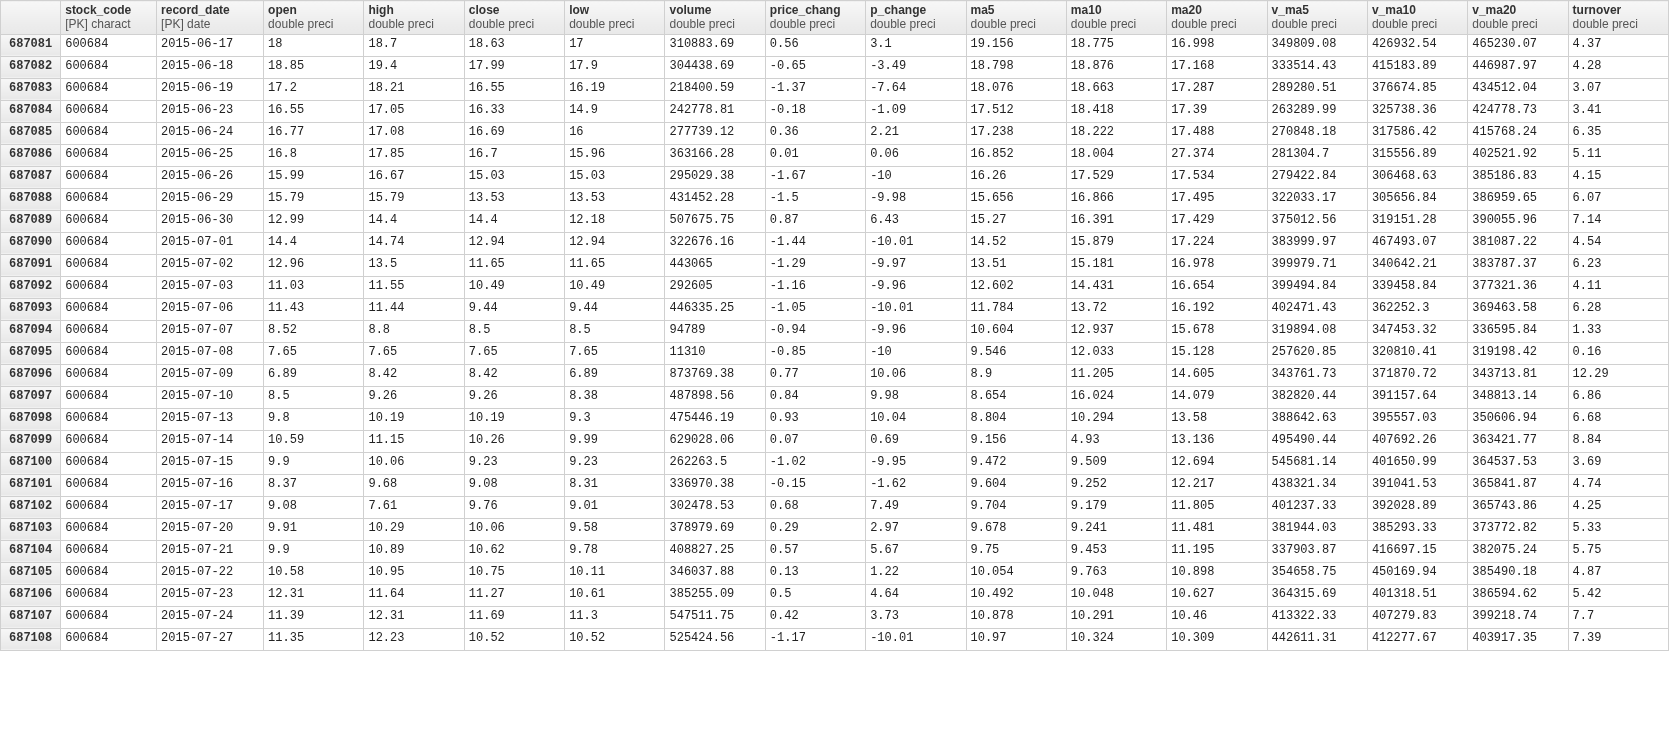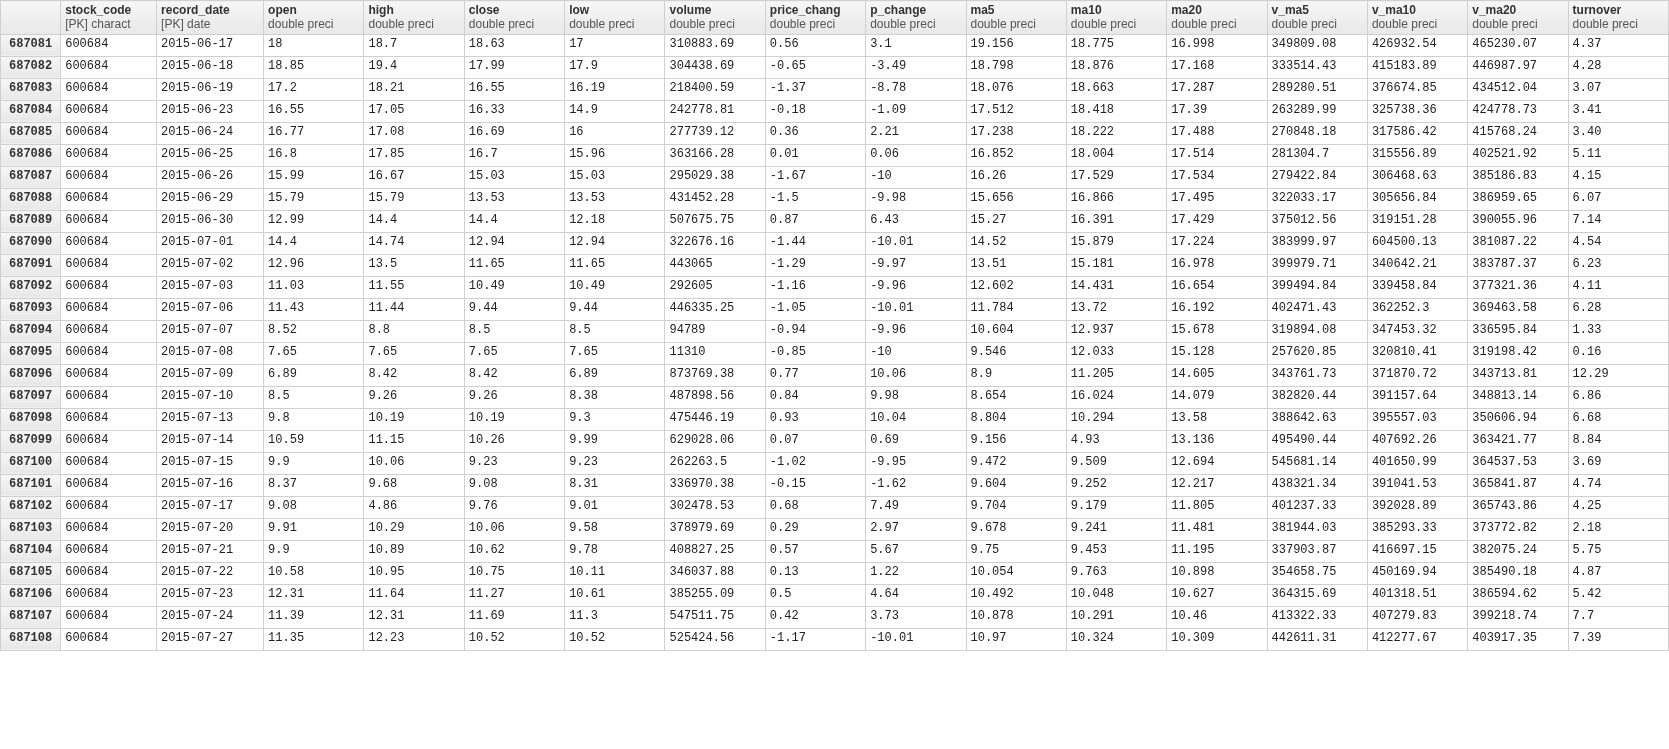--- a/index.html
+++ b/index.html
@@ -184,21 +184,21 @@
       <tr>
         <td class="rownum">687083</td>
         <td>600684</td>
         <td>2015-06-19</td>
         <td>17.2</td>
         <td>18.21</td>
         <td>16.55</td>
         <td>16.19</td>
         <td>218400.59</td>
         <td>-1.37</td>
-        <td>-8.78</td>
+        <td>-7.64</td>
         <td>18.076</td>
         <td>18.663</td>
         <td>17.287</td>
         <td>289280.51</td>
         <td>376674.85</td>
         <td>434512.04</td>
         <td>3.07</td>
       </tr>
       <tr>
         <td class="rownum">687084</td>
@@ -229,36 +229,36 @@
         <td>16</td>
         <td>277739.12</td>
         <td>0.36</td>
         <td>2.21</td>
         <td>17.238</td>
         <td>18.222</td>
         <td>17.488</td>
         <td>270848.18</td>
         <td>317586.42</td>
         <td>415768.24</td>
-        <td>3.40</td>
+        <td>6.35</td>
       </tr>
       <tr>
         <td class="rownum">687086</td>
         <td>600684</td>
         <td>2015-06-25</td>
         <td>16.8</td>
         <td>17.85</td>
         <td>16.7</td>
         <td>15.96</td>
         <td>363166.28</td>
         <td>0.01</td>
         <td>0.06</td>
         <td>16.852</td>
         <td>18.004</td>
-        <td>17.514</td>
+        <td>27.374</td>
         <td>281304.7</td>
         <td>315556.89</td>
         <td>402521.92</td>
         <td>5.11</td>
       </tr>
       <tr>
         <td class="rownum">687087</td>
         <td>600684</td>
         <td>2015-06-26</td>
         <td>15.99</td>
@@ -322,21 +322,21 @@
         <td>14.74</td>
         <td>12.94</td>
         <td>12.94</td>
         <td>322676.16</td>
         <td>-1.44</td>
         <td>-10.01</td>
         <td>14.52</td>
         <td>15.879</td>
         <td>17.224</td>
         <td>383999.97</td>
-        <td>604500.13</td>
+        <td>467493.07</td>
         <td>381087.22</td>
         <td>4.54</td>
       </tr>
       <tr>
         <td class="rownum">687091</td>
         <td>600684</td>
         <td>2015-07-02</td>
         <td>12.96</td>
         <td>13.5</td>
         <td>11.65</td>
@@ -540,21 +540,21 @@
         <td>438321.34</td>
         <td>391041.53</td>
         <td>365841.87</td>
         <td>4.74</td>
       </tr>
       <tr>
         <td class="rownum">687102</td>
         <td>600684</td>
         <td>2015-07-17</td>
         <td>9.08</td>
-        <td>4.86</td>
+        <td>7.61</td>
         <td>9.76</td>
         <td>9.01</td>
         <td>302478.53</td>
         <td>0.68</td>
         <td>7.49</td>
         <td>9.704</td>
         <td>9.179</td>
         <td>11.805</td>
         <td>401237.33</td>
         <td>392028.89</td>
@@ -571,21 +571,21 @@
         <td>9.58</td>
         <td>378979.69</td>
         <td>0.29</td>
         <td>2.97</td>
         <td>9.678</td>
         <td>9.241</td>
         <td>11.481</td>
         <td>381944.03</td>
         <td>385293.33</td>
         <td>373772.82</td>
-        <td>2.18</td>
+        <td>5.33</td>
       </tr>
       <tr>
         <td class="rownum">687104</td>
         <td>600684</td>
         <td>2015-07-21</td>
         <td>9.9</td>
         <td>10.89</td>
         <td>10.62</td>
         <td>9.78</td>
         <td>408827.25</td>

